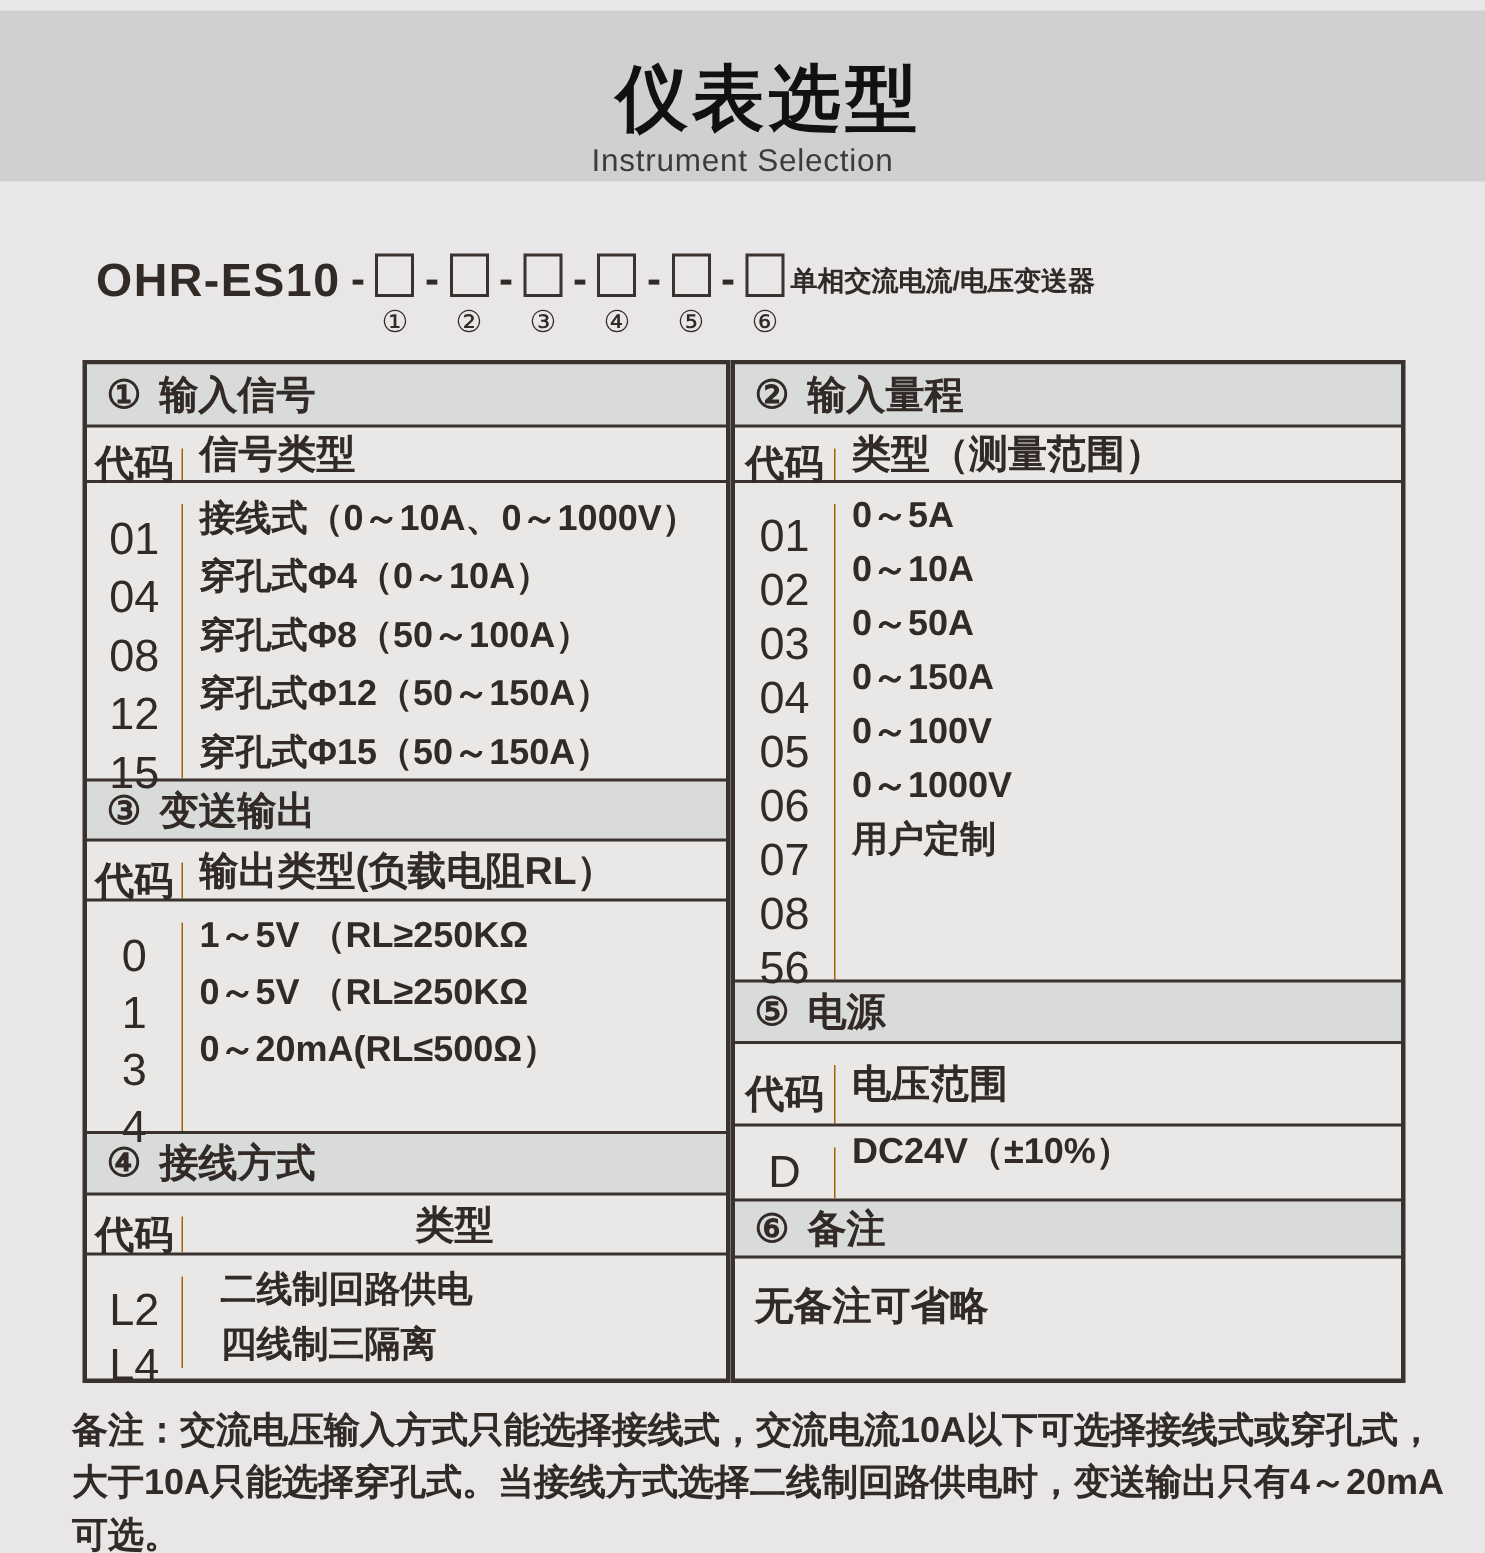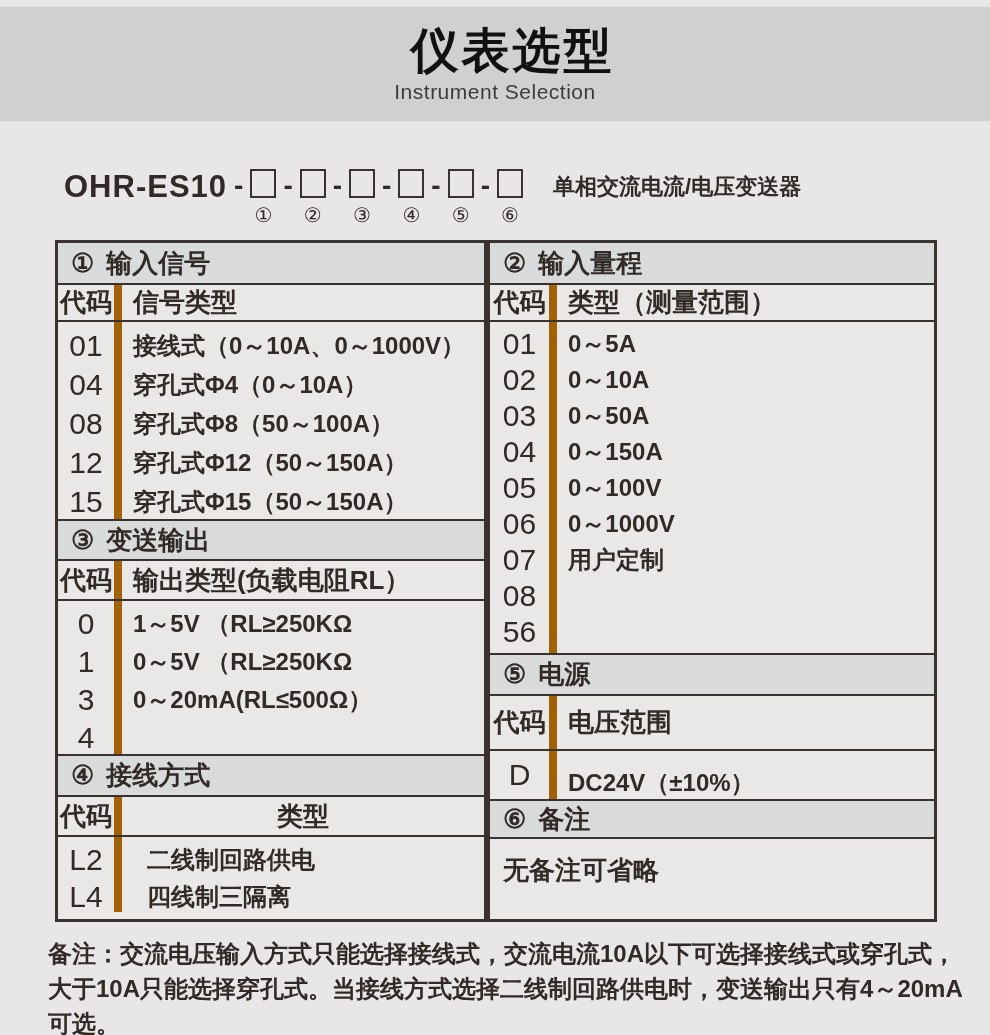--- a/index.html
+++ b/index.html
@@ -12,21 +12,21 @@
     overflow:hidden;
   }
 
   
   .title-band {
     position:absolute; left:0; top:7; top:7px; width:990px; height:114px;
     background:#d1d0d0; text-align:center;
   }
   .page-title {
     font-size:48px; font-weight:bold; letter-spacing:3px;
-    padding-top:16px; line-height:56px; color:#111;margin-left:35px;
+    padding-top:32px; line-height:56px; color:#111;margin-left:35px;
   }
   .page-subtitle {
     font-size:21px; color:#3c3c3c; line-height:26px; letter-spacing:0.5px;
   }
 
   
   .model-line {
     position:absolute; left:64px; top:169px; width:900px;
     display:flex; align-items:flex-start;
   }
@@ -34,44 +34,44 @@
     font-size:31px; font-weight:bold; letter-spacing:1px;
     line-height:36px; white-space:nowrap;
   }
   .dash { font-size:28px; font-weight:bold; line-height:34px; margin:0 7px; }
   .seg { display:flex; flex-direction:column; align-items:center; }
   .box {
     width:26px; height:29px; border:2px solid #3a322e; background:transparent;
   }
   .circ { font-size:20px; line-height:22px; margin-top:6px; color:#312a26; }
   .model-product {
-    font-size:22px; font-weight:bold; line-height:36px;
-    margin-left:30px; white-space:nowrap;
+    font-size:18px; font-weight:bold; line-height:36px;
+    margin-left:4px; white-space:nowrap;
   }
 
   
   .sel-col { position:absolute; top:240px; border:3px solid #3a322e; background:#e9e8e7; }
   .col-left  { left:55px;  width:432px; height:682px; }
   .col-right { left:487px; width:450px; height:682px; }
 
   .sec-title {
     background:#d9dada;
     border-bottom:2px solid #3a322e;
     font-weight:bold; font-size:26px;
     display:flex; align-items:center; padding-left:13px;
   }
   .sec + .sec .sec-title { border-top:2px solid #3a322e; }
   .sec-title .num { margin-right:12px; }
 
   .row { display:flex; }
   .hrow { border-bottom:2px solid #3a322e; }
   .code-cell {
-    border-right:8px solid #a16207;
+    border-right:1px solid #a16207;
     display:flex; flex-direction:column; justify-content:center;
-    text-align:center; flex-shrink:0;
+    text-align:center; flex-shrink:0;margin-top:14px;
   }
   .col-left  .code-cell { width:64px; }
   .col-right .code-cell { width:67px; }
   .val-cell { flex:1; display:flex; flex-direction:column; justify-content:center; padding-left:11px; }
   .hrow .code-cell, .hrow .val-cell { font-weight:bold; font-size:26px; }
   .hrow .val-cell.center { text-align:center; padding-left:0; }
 
   .brow .code-cell, .brow .val-cell { justify-content:flex-start; padding-top:4px; }
   .bline { font-weight:bold; font-size:24px; white-space:nowrap; }
   .cline { font-weight:normal; font-size:30px; }
@@ -245,21 +245,21 @@
       <span>电源</span>
     </div>
     <div class="row hrow" style="height:55px">
       <div class="code-cell">代码</div>
       <div class="val-cell">电压范围</div>
     </div>
     <div class="row brow" style="height:48px">
       <div class="code-cell" style="justify-content:center;padding-top:0">
         <div class="cline">D</div>
       </div>
-      <div class="val-cell" style="justify-content:flex-end;padding-top:0">
+      <div class="val-cell" style="justify-content:flex-start;padding-top:0">
         <div class="bline">DC24V（±10%）</div>
       </div>
     </div>
   </div>
 
   <div class="sec">
     <div class="sec-title" style="height:40px">
       <span class="num">⑥</span>
       <span>备注</span>
     </div>

